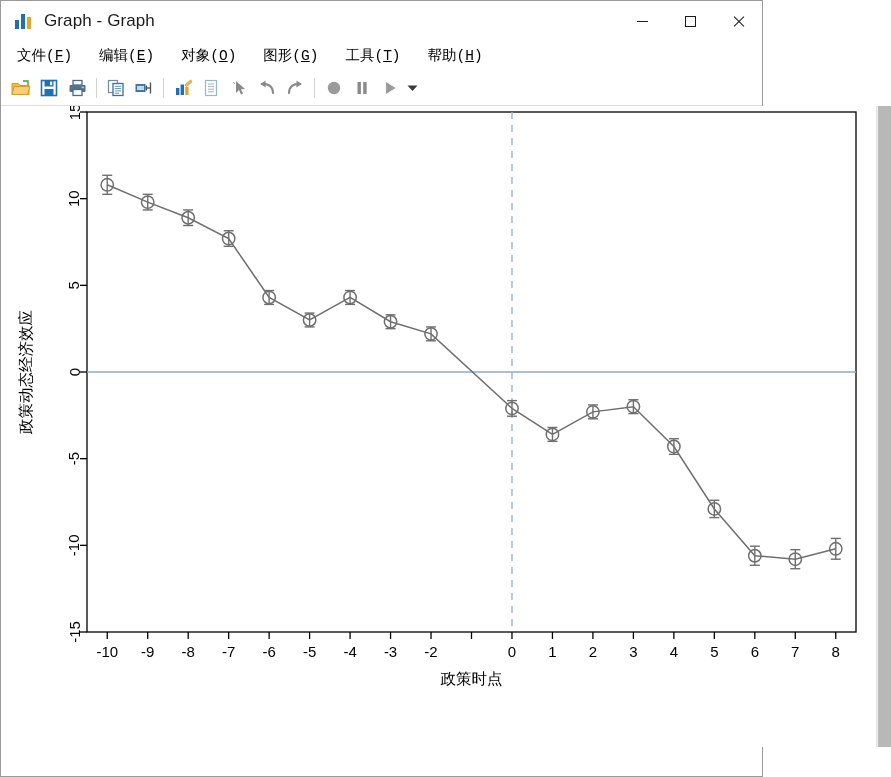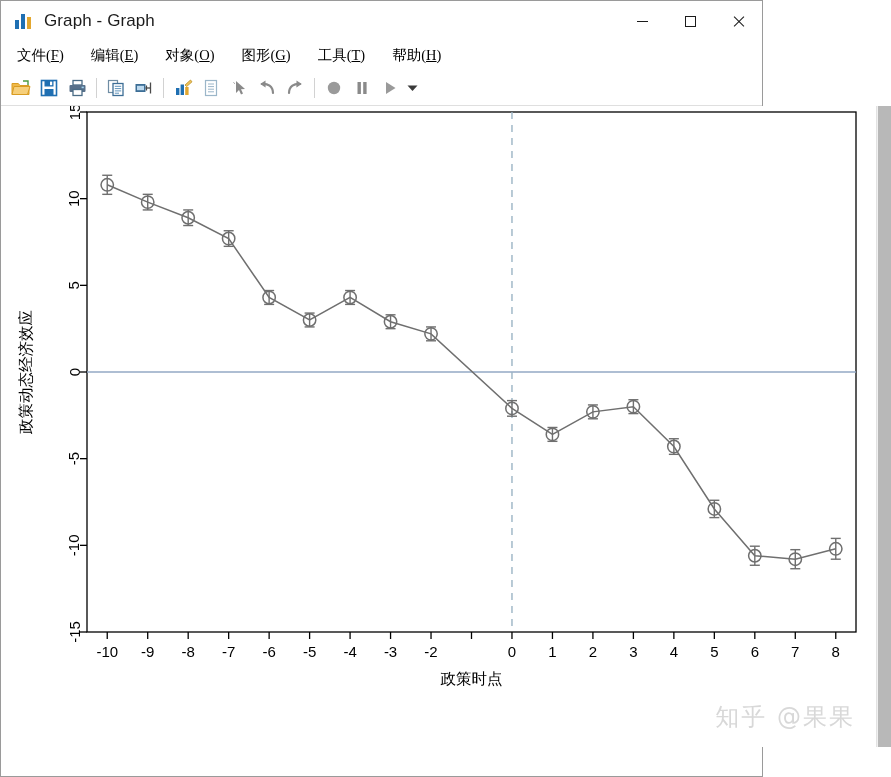--- a/index.html
+++ b/index.html
@@ -43,21 +43,21 @@
   .glyph-close:before{transform:rotate(45deg);}
   .glyph-close:after{transform:rotate(-45deg);}
 
   
   .menubar{
     height:29px;display:flex;align-items:center;background:#fff;
     padding-left:16px;
   }
   .menu-item{
     font-size:14.5px;color:#000;margin-right:27px;white-space:nowrap;
-    font-family:Liberation Serif, serif;
+    font-family:Liberation Mono, monospace;
     cursor:default;
   }
   .menu-item u{text-decoration:underline;}
 
   
   .toolbar{
     height:35px;background:#fff;display:flex;align-items:center;
     padding-left:6px;border-bottom:1px solid #dfdfdf;
   }
   .tb{
@@ -393,20 +393,19 @@
           <circle cx="753.8157894736843" cy="449.73333333333335" r="6.2" fill="none" stroke="#6f6f6f" stroke-width="1.5"></circle>
           <line x1="794.2894736842105" y1="443.6666666666667" x2="794.2894736842105" y2="462.73333333333335" stroke="#6f6f6f" stroke-width="1.4"></line>
           <line x1="789.2894736842105" y1="443.6666666666667" x2="799.2894736842105" y2="443.6666666666667" stroke="#6f6f6f" stroke-width="1.4"></line>
           <line x1="789.2894736842105" y1="462.73333333333335" x2="799.2894736842105" y2="462.73333333333335" stroke="#6f6f6f" stroke-width="1.4"></line>
           <circle cx="794.2894736842105" cy="453.2" r="6.2" fill="none" stroke="#6f6f6f" stroke-width="1.5"></circle>
           <line x1="834.7631578947369" y1="432.40000000000003" x2="834.7631578947369" y2="453.19999999999993" stroke="#6f6f6f" stroke-width="1.4"></line>
           <line x1="829.7631578947369" y1="432.40000000000003" x2="839.7631578947369" y2="432.40000000000003" stroke="#6f6f6f" stroke-width="1.4"></line>
           <line x1="829.7631578947369" y1="453.19999999999993" x2="839.7631578947369" y2="453.19999999999993" stroke="#6f6f6f" stroke-width="1.4"></line>
           <circle cx="834.7631578947369" cy="442.8" r="6.2" fill="none" stroke="#6f6f6f" stroke-width="1.5"></circle>
         </svg>
-      <div class="watermark">知乎 @果果</div>
     </div>
     <div class="vscroll">
       <div class="thumb"></div>
     </div>
   </div>
 
 </div>
 
 </body></html>

